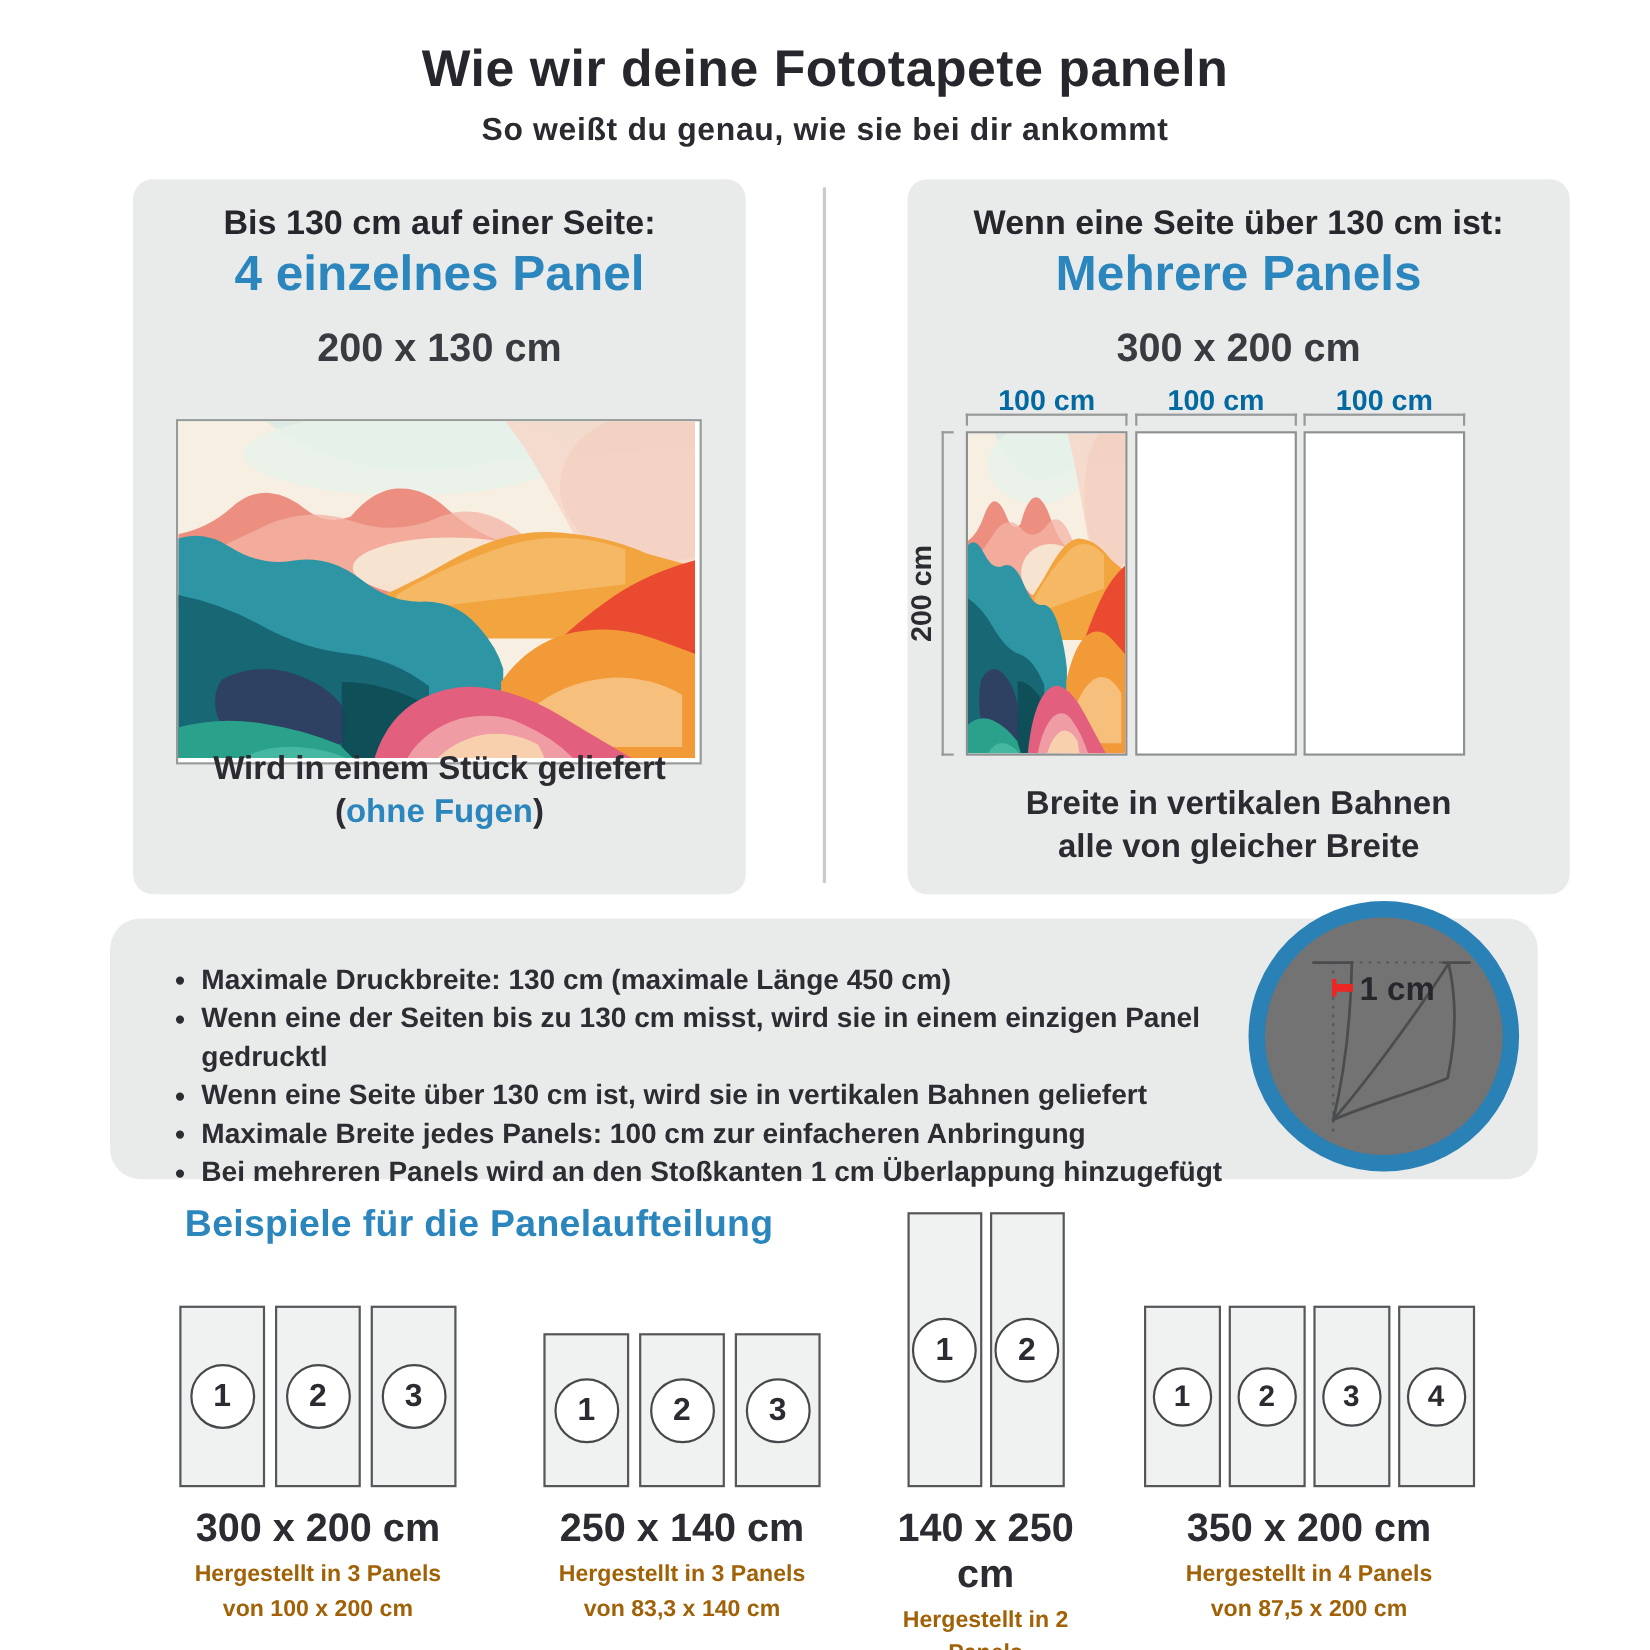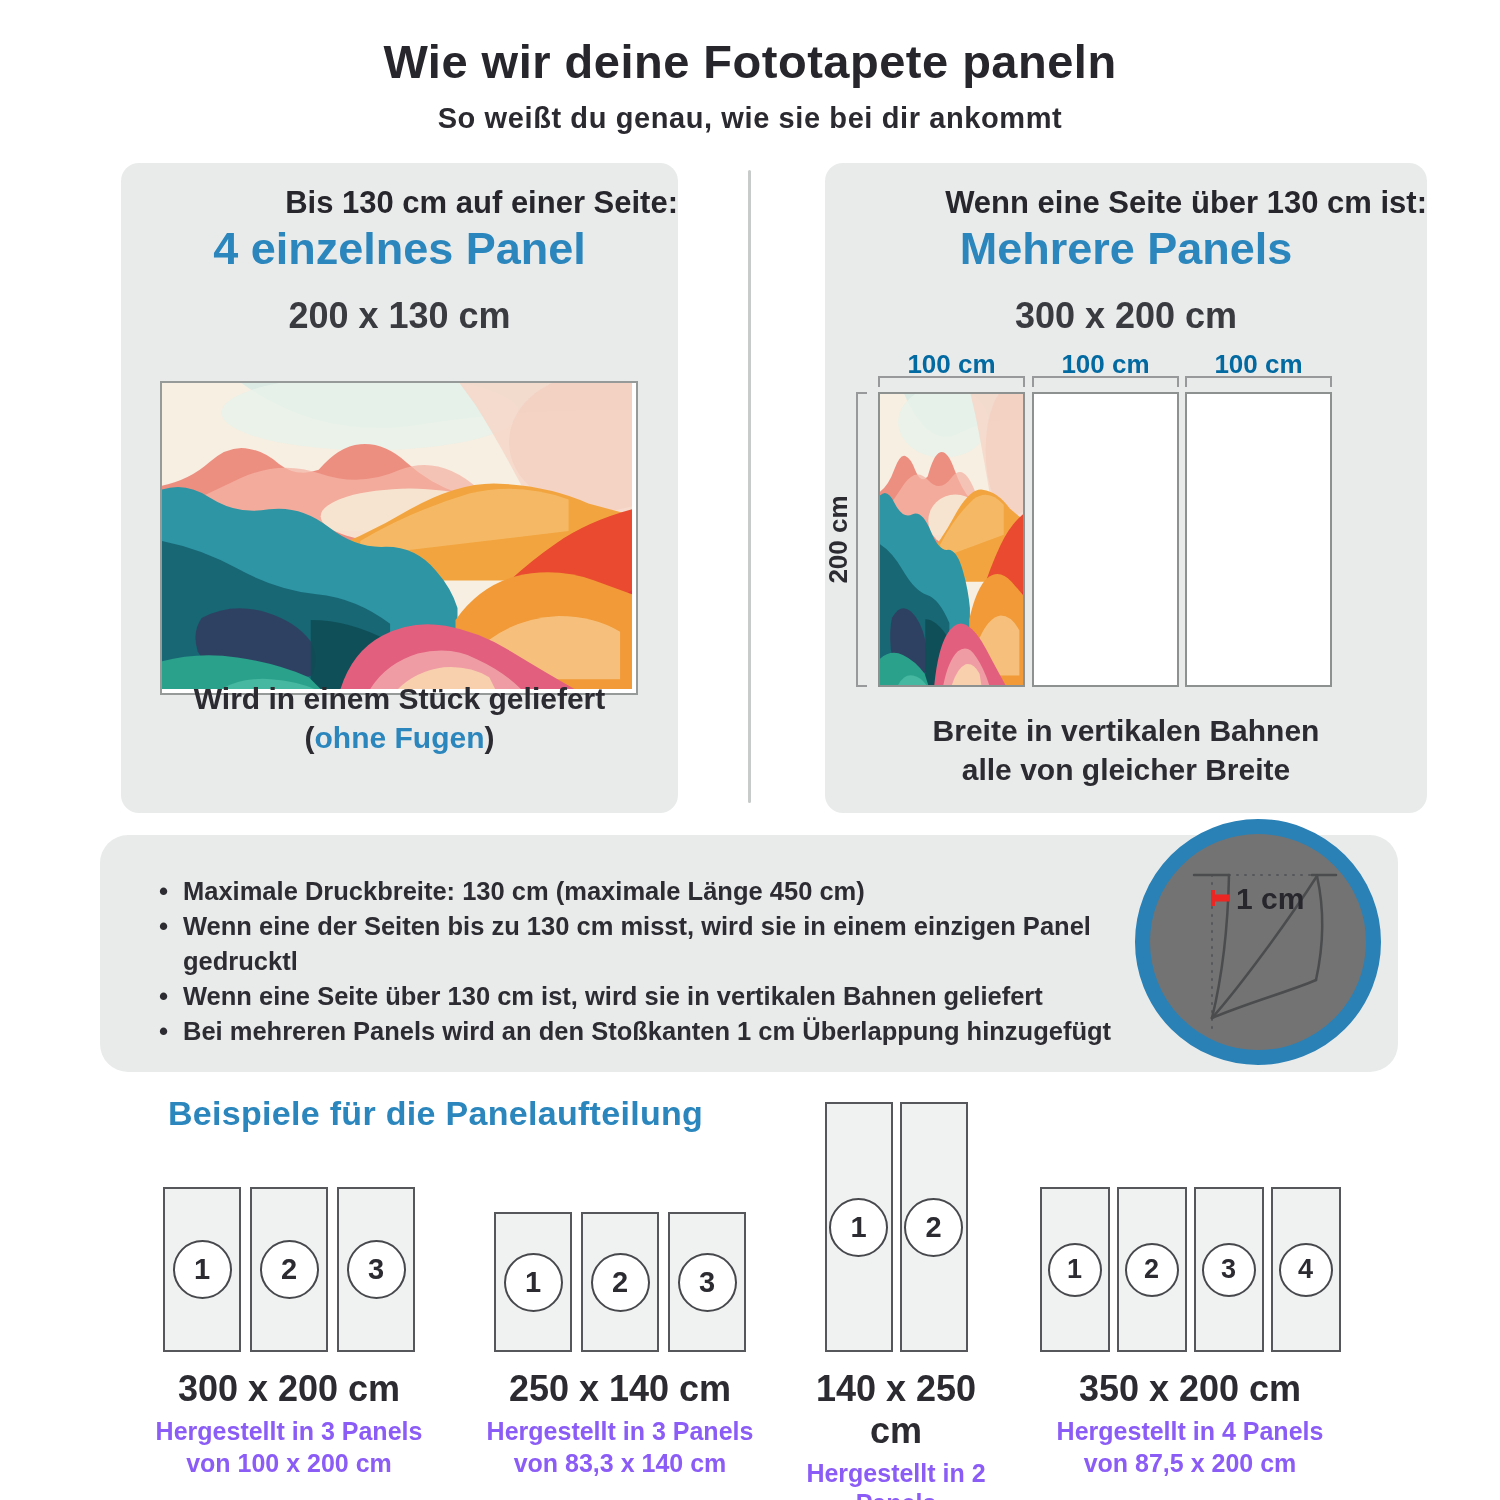--- a/index.html
+++ b/index.html
@@ -9,21 +9,21 @@
   }
   .abs{position:absolute;}
   
   .page-title{top:34px;left:0;width:1500px;text-align:center;font-size:47px;font-weight:800;letter-spacing:.5px;color:#26262c;}
   .page-subtitle{top:102px;left:0;width:1500px;text-align:center;font-size:29px;font-weight:700;letter-spacing:.6px;color:#2a2a30;}
   
   .card{background:#e9ebeb;border-radius:18px;top:163px;height:650px;}
   .card-left{left:121px;width:557px;}
   .card-right{left:825px;width:602px;}
   .v-divider{left:748px;top:170px;width:3px;height:633px;background:#c7cbca;border-radius:2px;}
-  .card-heading{top:22px;left:0;width:100%;text-align:right;font-size:31px;font-weight:800;color:#26262c;}
+  .card-heading{top:22px;left:0;width:100%;text-align:center;font-size:31px;font-weight:800;color:#26262c;}
   .card-subheading{top:60px;left:0;width:100%;text-align:center;font-size:45px;font-weight:800;color:#2b86bd;}
   .card-dims{top:132px;left:0;width:100%;text-align:center;font-size:36px;font-weight:800;color:#3a3a41;}
   .card-footer{left:0;width:100%;text-align:center;font-size:30px;font-weight:700;line-height:39px;color:#2b2b31;}
   .card-left .card-footer{top:516px;}
   .card-right .card-footer{top:548px;}
   .accent{color:#2b86bd;}
   
   .art-frame{left:39px;top:218px;width:474px;height:310px;border:2px solid #969a98;background:#fff;}
   .art-frame svg{display:block;}
   
@@ -55,21 +55,21 @@
   .ex-1 .panel{width:78px;height:165px;}
   .ex-2 .panel{width:78px;height:140px;}
   .ex-3 .panel{width:68px;height:250px;}
   .ex-4 .panel{width:70px;height:165px;}
   .ex-4 .pnum{width:50px;height:50px;font-size:27px;}
   .ex-1{left:129px;width:320px;}
   .ex-2{left:460px;width:320px;}
   .ex-3{left:786px;width:220px;}
   .ex-4{left:1025px;width:330px;}
   .ex-dims{margin-top:16px;font-size:36px;font-weight:800;color:#2b2b31;}
-  .ex-line{margin-top:6px;font-size:25px;font-weight:700;color:#8b5cf6;line-height:30px;}
+  .ex-line{margin-top:6px;font-size:21px;font-weight:700;color:#a16207;line-height:30px;}
   .ex-line.second{margin-top:2px;}
 </style>
 </head>
 <body>
 
 <svg width="0" height="0" style="position:absolute" aria-hidden="true">
   <symbol id="artwork" viewBox="0 0 474 310" preserveAspectRatio="none">
     <rect width="474" height="310" fill="#f6efe2"></rect>
     <path d="M80,0 Q160,58 260,42 Q360,26 474,28 L474,0 Z" fill="#dcebe4"></path>
     <ellipse cx="210" cy="30" rx="150" ry="38" fill="#e7f2ea" opacity="0.85"></ellipse>
@@ -155,20 +155,21 @@
     <span>Breite in vertikalen Bahnen</span><br>
     <span>alle von gleicher Breite</span>
   </div>
 </div>
 
 <div class="abs info-box">
   <ul>
     <li>Maximale Druckbreite: 130 cm (maximale Länge 450 cm)</li>
     <li>Wenn eine der Seiten bis zu 130 cm misst, wird sie in einem einzigen Panel gedrucktl</li>
     <li>Wenn eine Seite über 130 cm ist, wird sie in vertikalen Bahnen geliefert</li>
+    <li>Maximale Breite jedes Panels: 100 cm zur einfacheren Anbringung</li>
     <li>Bei mehreren Panels wird an den Stoßkanten 1 cm Überlappung hinzugefügt</li>
   </ul>
 </div>
 
 <div class="abs overlap-circle">
   <svg width="216" height="216" viewBox="0 0 216 216">
     <g stroke="#55575a" stroke-width="2" fill="none">
       <line x1="62" y1="41" x2="62" y2="200" stroke-dasharray="1 7" stroke-linecap="round"></line>
       <line x1="79" y1="41" x2="162" y2="41" stroke-dasharray="1 7" stroke-linecap="round"></line>
     </g>

